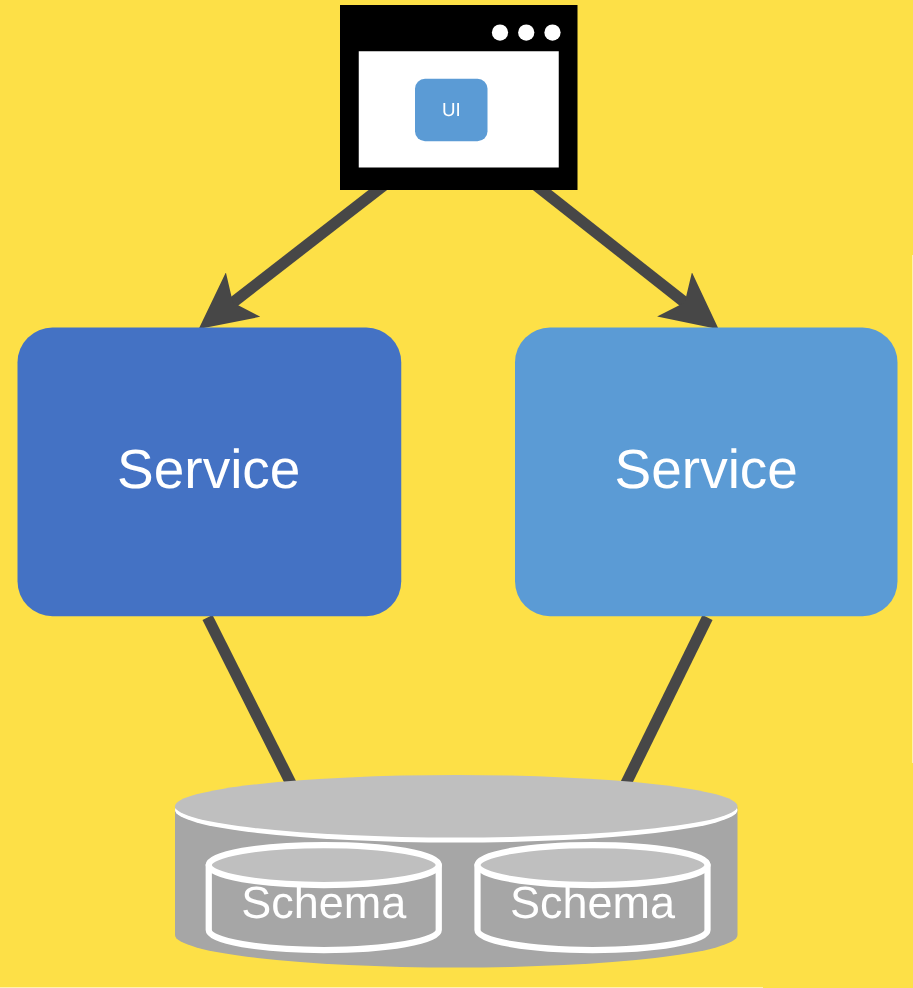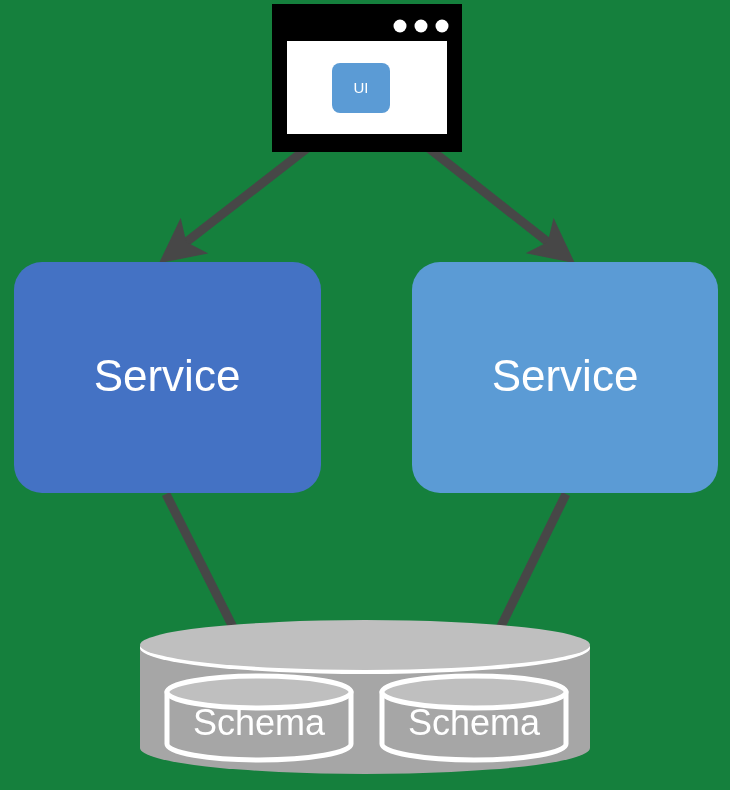--- a/index.html
+++ b/index.html
@@ -7,21 +7,21 @@
     padding: 0;
     background: #ffffff;
   }
   body {
     font-family: "Liberation Sans", sans-serif;
   }
   #canvas {
     position: relative;
     width: 730px;
     height: 790px;
-    background: #15803d;
+    background: #fde047;
     overflow: hidden;
   }
   #diagram-svg {
     position: absolute;
     left: 0;
     top: 0;
     width: 730px;
     height: 790px;
   }
   .node-label {

